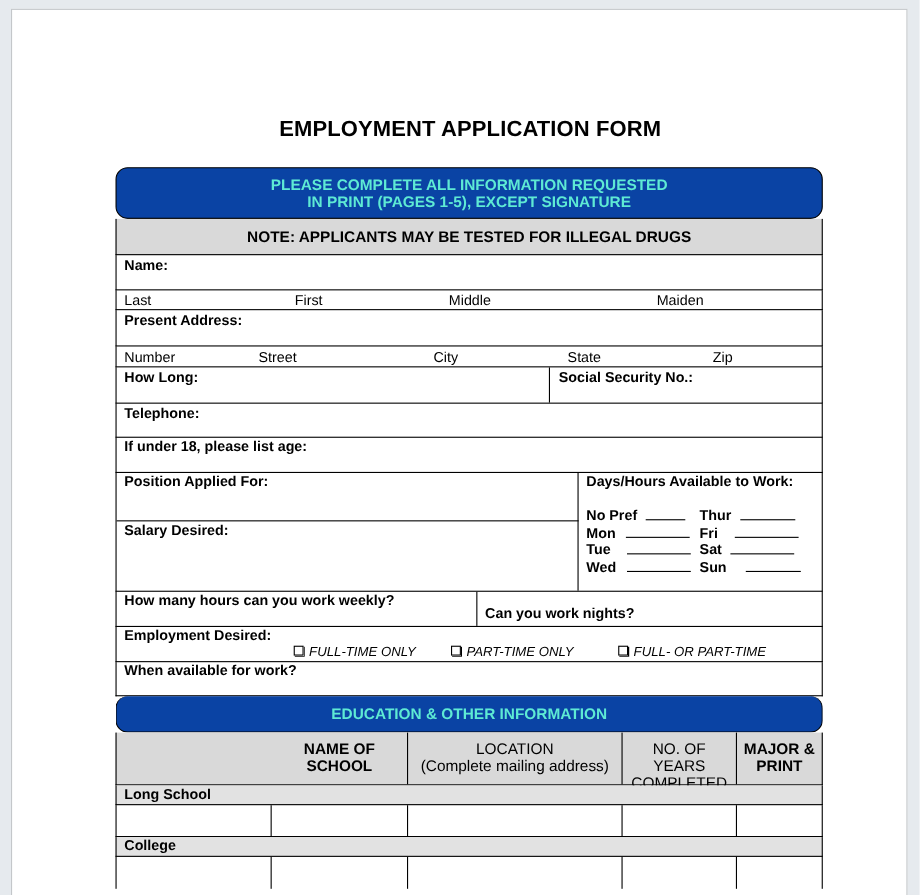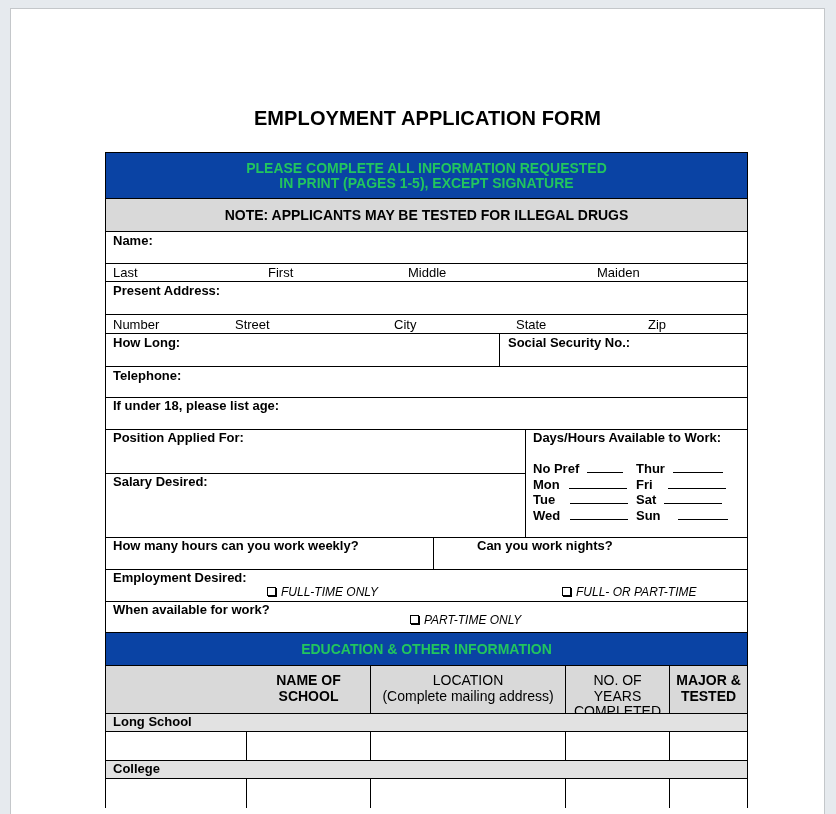--- a/index.html
+++ b/index.html
@@ -25,22 +25,22 @@
       position: absolute; left: 105px; top: 152px; width: 643px;
     }
     .row {
       position: relative; box-sizing: border-box;
       border-left: 1px solid #000; border-right: 1px solid #000;
       border-bottom: 1px solid #000;
       font-size: 13px; color: #000;
     }
     .row.first { border-top: 1px solid #000; }
     .blue {
-      background: #0a43a4; color: #22c55e; font-weight: bold;
-      text-align: center; font-size: 14px; line-height: 15px;
+      background: #0a43a4; color: #5eead4; font-weight: bold;
+      text-align: center; font-size: 14px; line-height: 15px; border-radius: 11px;
     }
     .gray { background: #d9d9d9; font-weight: bold; text-align: center; font-size: 14px; }
     .lgray { background: #e2e2e2; font-weight: bold; font-size: 13px; }
     .lbl { position: absolute; font-weight: bold; font-size: 13px; white-space: nowrap; }
     .sub { position: absolute; font-size: 13px; white-space: nowrap; font-weight: normal; }
     .vline { position: absolute; top: 0; bottom: 0; width: 1px; background: #000; }
     .hline { position: absolute; height: 1px; background: #000; }
     .days { position: absolute; font-size: 13px; font-weight: bold; line-height: 15.5px; }
     .days .d { position: absolute; white-space: nowrap; }
     .blank { display: inline-block; border-bottom: 1px solid #000; height: 11px; vertical-align: baseline; }
@@ -138,28 +138,28 @@
       </div>
     </div>
   </div>
 
   <div class="row" style="height:32px;">
     <div style="position:absolute; left:0; top:0; width:328px; bottom:0;">
       <span class="lbl" style="left:7px; top:0px;">How many hours can you work weekly?</span>
     </div>
     <div class="vline" style="left:327px;"></div>
     <div style="position:absolute; left:328px; top:0; right:0; bottom:0;">
-      <span class="lbl" style="left:7px; top:0px;margin-left:36px;">Can you work nights?</span>
+      <span class="lbl" style="left:7px; top:12px;">Can you work nights?</span>
     </div>
   </div>
 
   <div class="row" style="height:32px;">
     <span class="lbl" style="left:7px; top:0px;">Employment Desired:</span>
     <span class="chk" style="left:161px; top:15px;"><span class="box"></span><span>FULL-TIME ONLY</span></span>
-    <span class="chk" style="left:304px; top:15px;margin-top:28px;"><span class="box"></span><span>PART-TIME ONLY</span></span>
+    <span class="chk" style="left:304px; top:15px;"><span class="box"></span><span>PART-TIME ONLY</span></span>
     <span class="chk" style="left:456px; top:15px;"><span class="box"></span><span>FULL- OR PART-TIME</span></span>
   </div>
 
   <div class="row" style="height:31px;">
     <span class="lbl" style="left:7px; top:0px;">When available for work?</span>
   </div>
 
   <div class="row blue" style="height:33px; line-height:32px;">
     <span>EDUCATION &amp; OTHER INFORMATION</span>
   </div>
@@ -173,21 +173,21 @@
       <div>LOCATION</div>
       <div style="font-weight:normal;">(Complete mailing address)</div>
     </div>
     <div class="ed-cell" style="left:460px; width:104px; border-right:1px solid #000;">
       <div>NO. OF</div>
       <div>YEARS</div>
       <div>COMPLETED</div>
     </div>
     <div class="ed-cell bold" style="left:564px; width:77px;">
       <div>MAJOR &amp;</div>
-      <div>TESTED</div>
+      <div>PRINT</div>
     </div>
   </div>
 
   <div class="row lgray" style="height:18px;">
     <span class="lbl" style="left:7px; top:0px;">Long School</span>
   </div>
   <div class="row" style="height:29px;">
     <div style="position:absolute; left:0; width:141px; top:0; bottom:0; border-right:1px solid #000; box-sizing:border-box;"></div>
     <div style="position:absolute; left:141px; width:124px; top:0; bottom:0; border-right:1px solid #000; box-sizing:border-box;"></div>
     <div style="position:absolute; left:265px; width:195px; top:0; bottom:0; border-right:1px solid #000; box-sizing:border-box;"></div>

